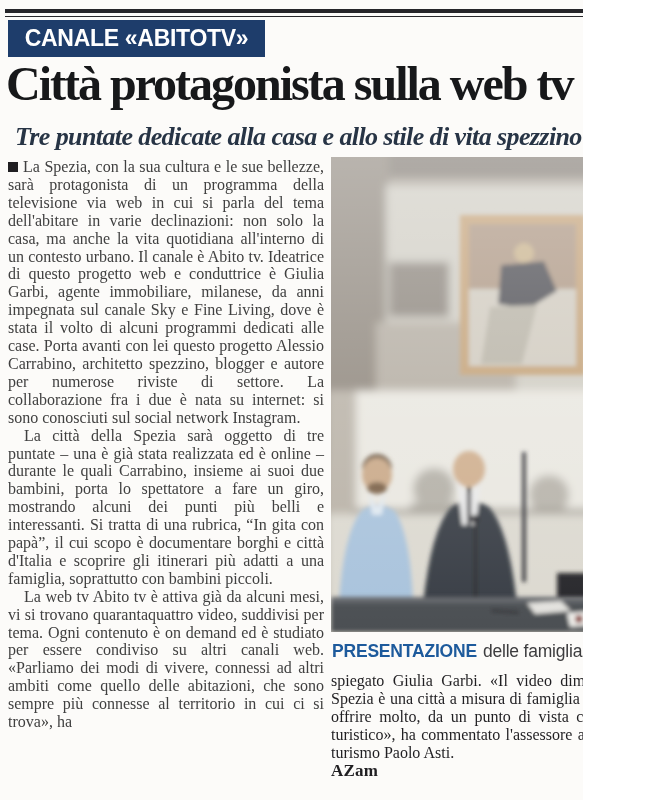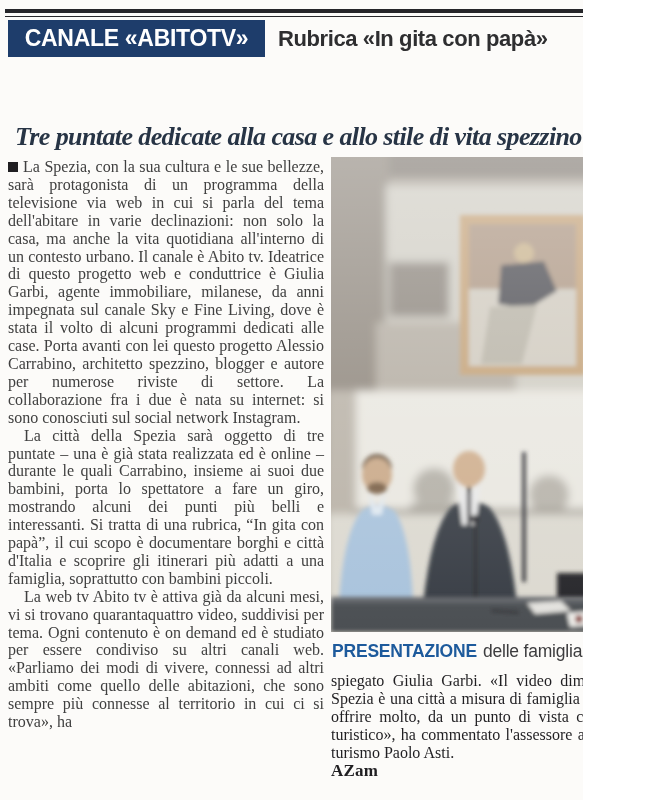--- a/index.html
+++ b/index.html
@@ -73,23 +73,23 @@
 <body>
 
 <div class="page">
 
   <div class="top-rule"></div>
 
   <div class="kicker-row">
     <div class="kicker-box">
       <span>CANALE «ABITOTV»</span>
     </div>
-    <div class="kicker-rubric">Rubrica «In gita con papà»</div>
   </div>
 
+  <h1 class="headline">Città protagonista sulla web tv</h1>
 
   <h2 class="subheadline">Tre puntate dedicate alla casa e allo stile di vita spezzino</h2>
 
   <div class="col-left">
     <p><span class="lead-square"></span><span>La Spezia, con la sua cultura e le sue bellezze, sarà protagonista di un programma della televisione via web in cui si parla del tema dell'abitare in varie declinazioni: non solo la casa, ma anche la vita quotidiana all'interno di un contesto urbano. Il canale è Abito tv. Ideatrice di questo progetto web e conduttrice è Giulia Garbi, agente immobiliare, milanese, da anni impegnata sul canale Sky e Fine Living, dove è stata il volto di alcuni programmi dedicati alle case. Porta avanti con lei questo progetto Alessio Carrabino, architetto spezzino, blogger e autore per numerose riviste di settore. La collaborazione fra i due è nata su internet: si sono conosciuti sul social network Instagram.</span></p>
     <p class="indent">La città della Spezia sarà oggetto di tre puntate – una è già stata realizzata ed è online – durante le quali Carrabino, insieme ai suoi due bambini, porta lo spettatore a fare un giro, mostrando alcuni dei punti più belli e interessanti. Si tratta di una rubrica, “In gita con papà”, il cui scopo è documentare borghi e città d'Italia e scoprire gli itinerari più adatti a una famiglia, soprattutto con bambini piccoli.</p>
     <p class="indent">La web tv Abito tv è attiva già da alcuni mesi, vi si trovano quarantaquattro video, suddivisi per tema. Ogni contenuto è on demand ed è studiato per essere condiviso su altri canali web. «Parliamo dei modi di vivere, connessi ad altri ambiti come quello delle abitazioni, che sono sempre più connesse al territorio in cui ci si trova», ha</p>
   </div>
 
   <div class="photo-wrap">

